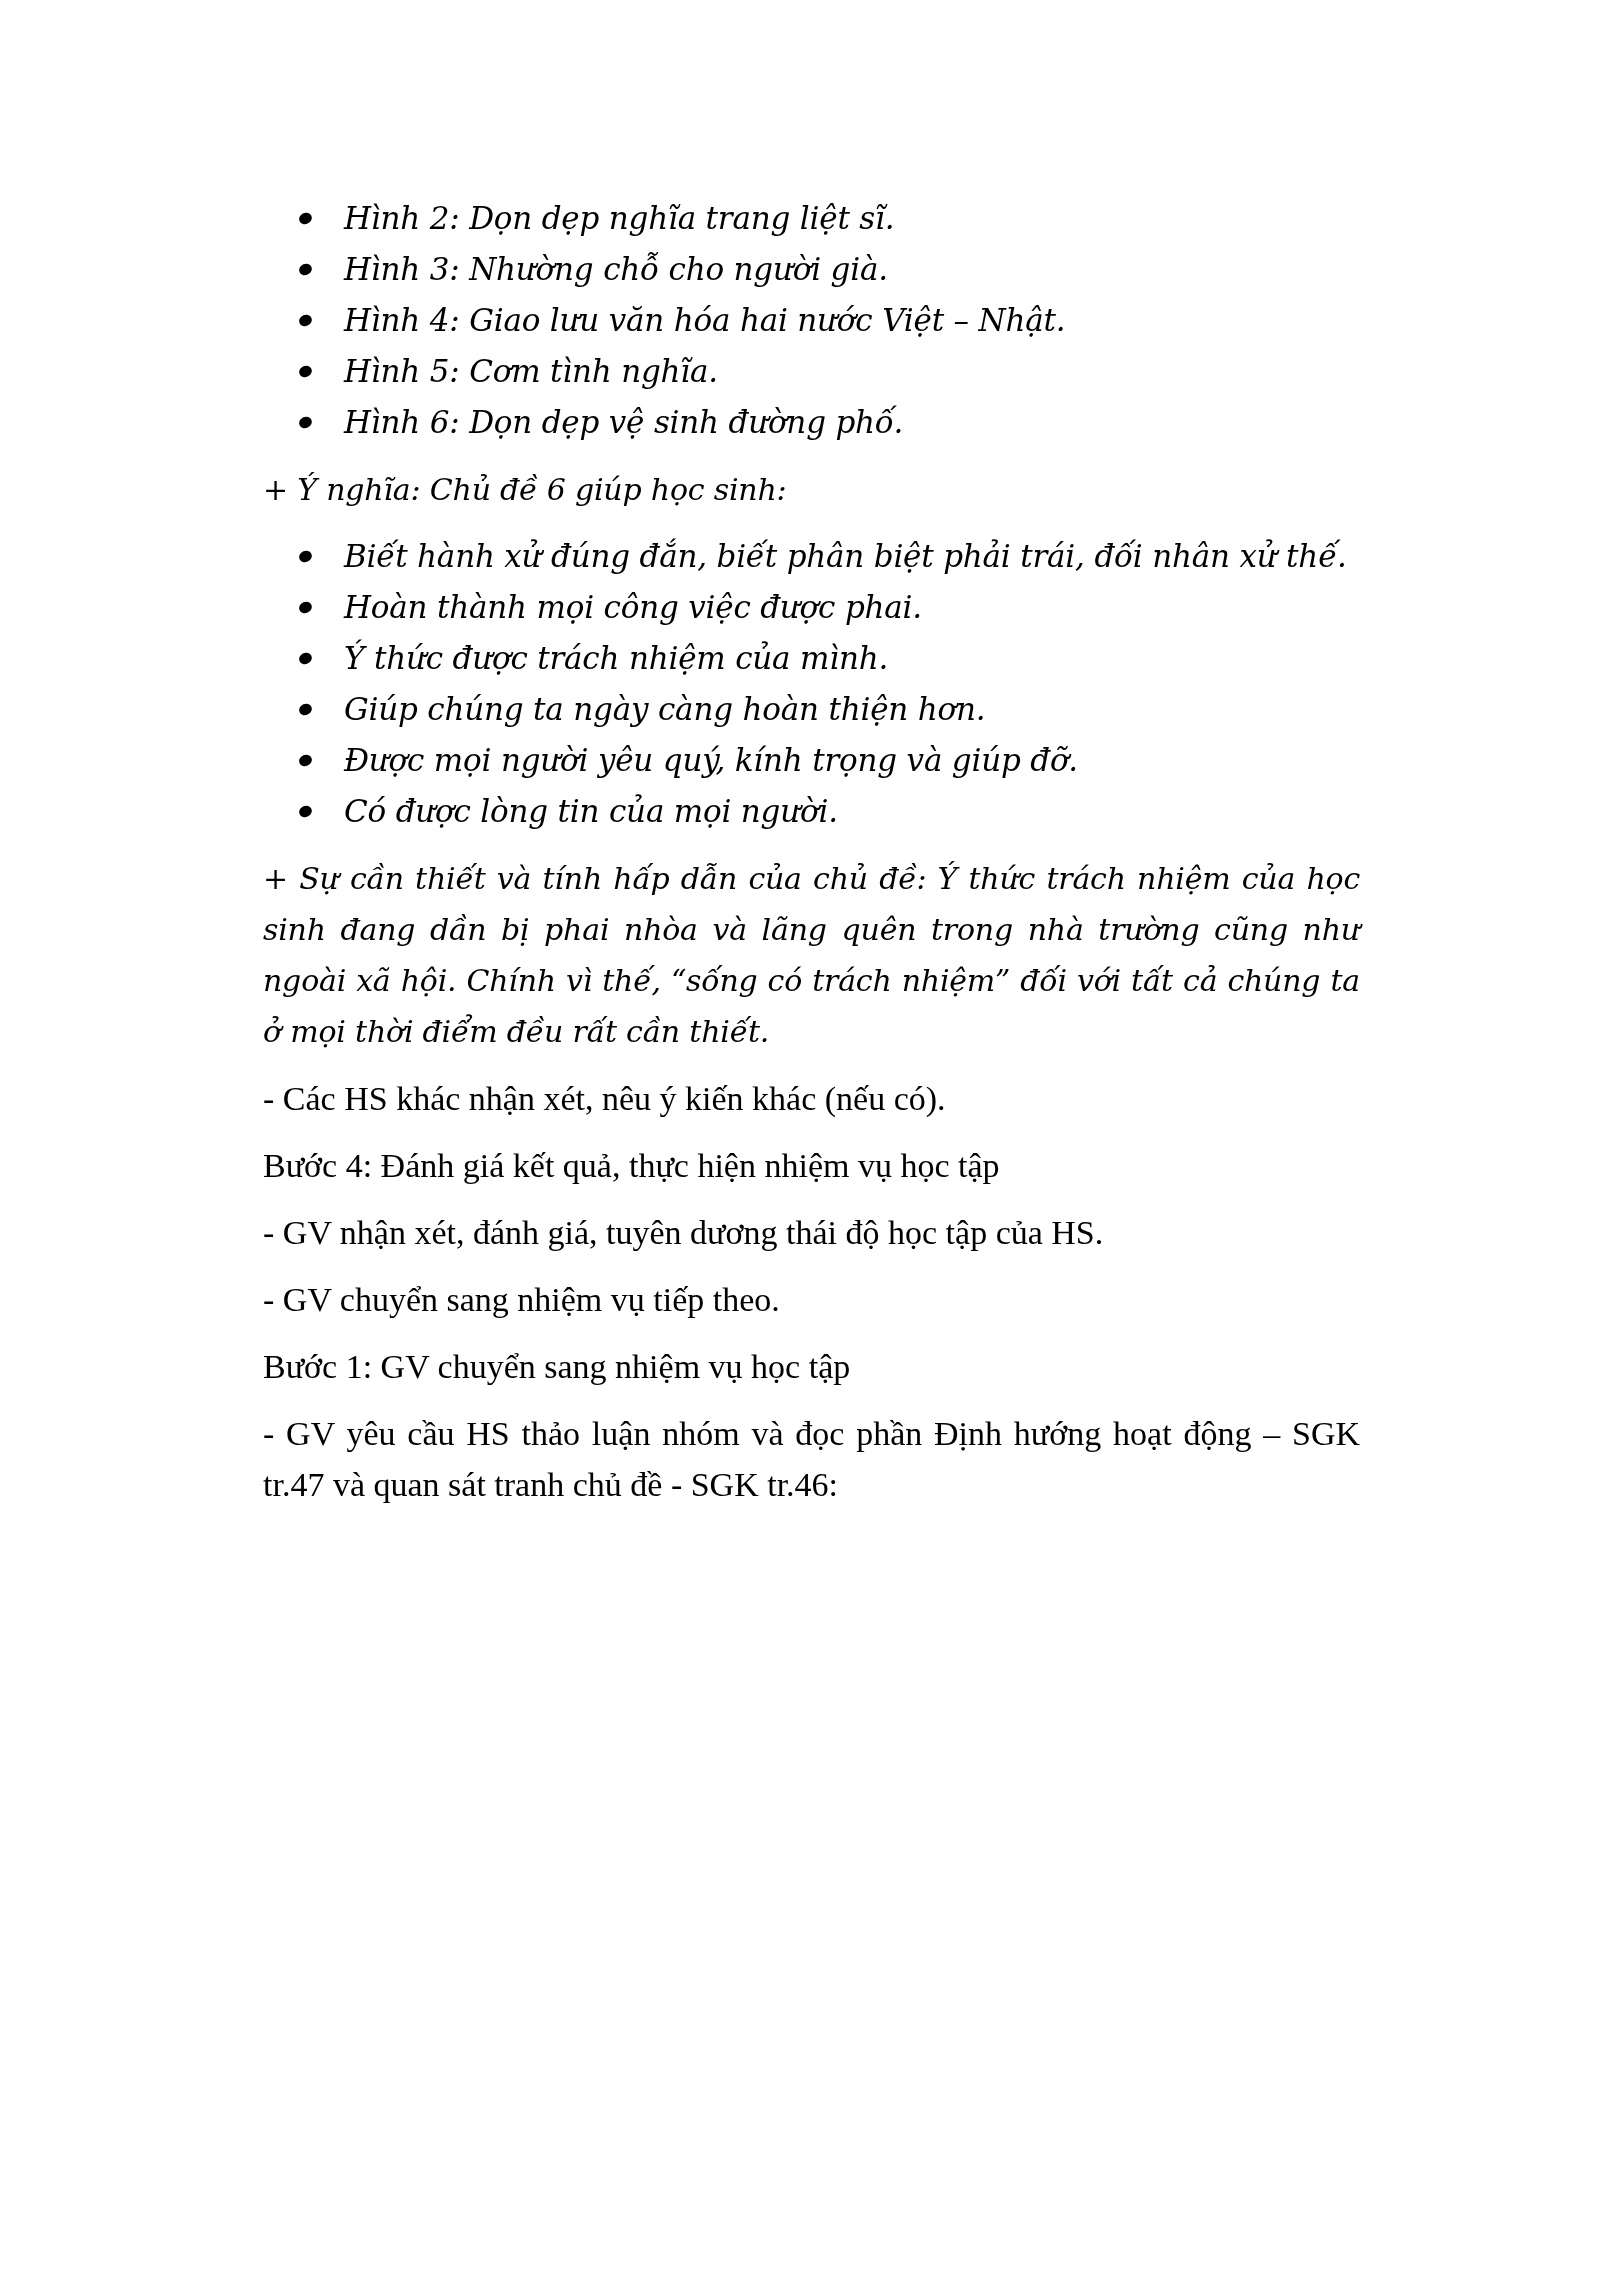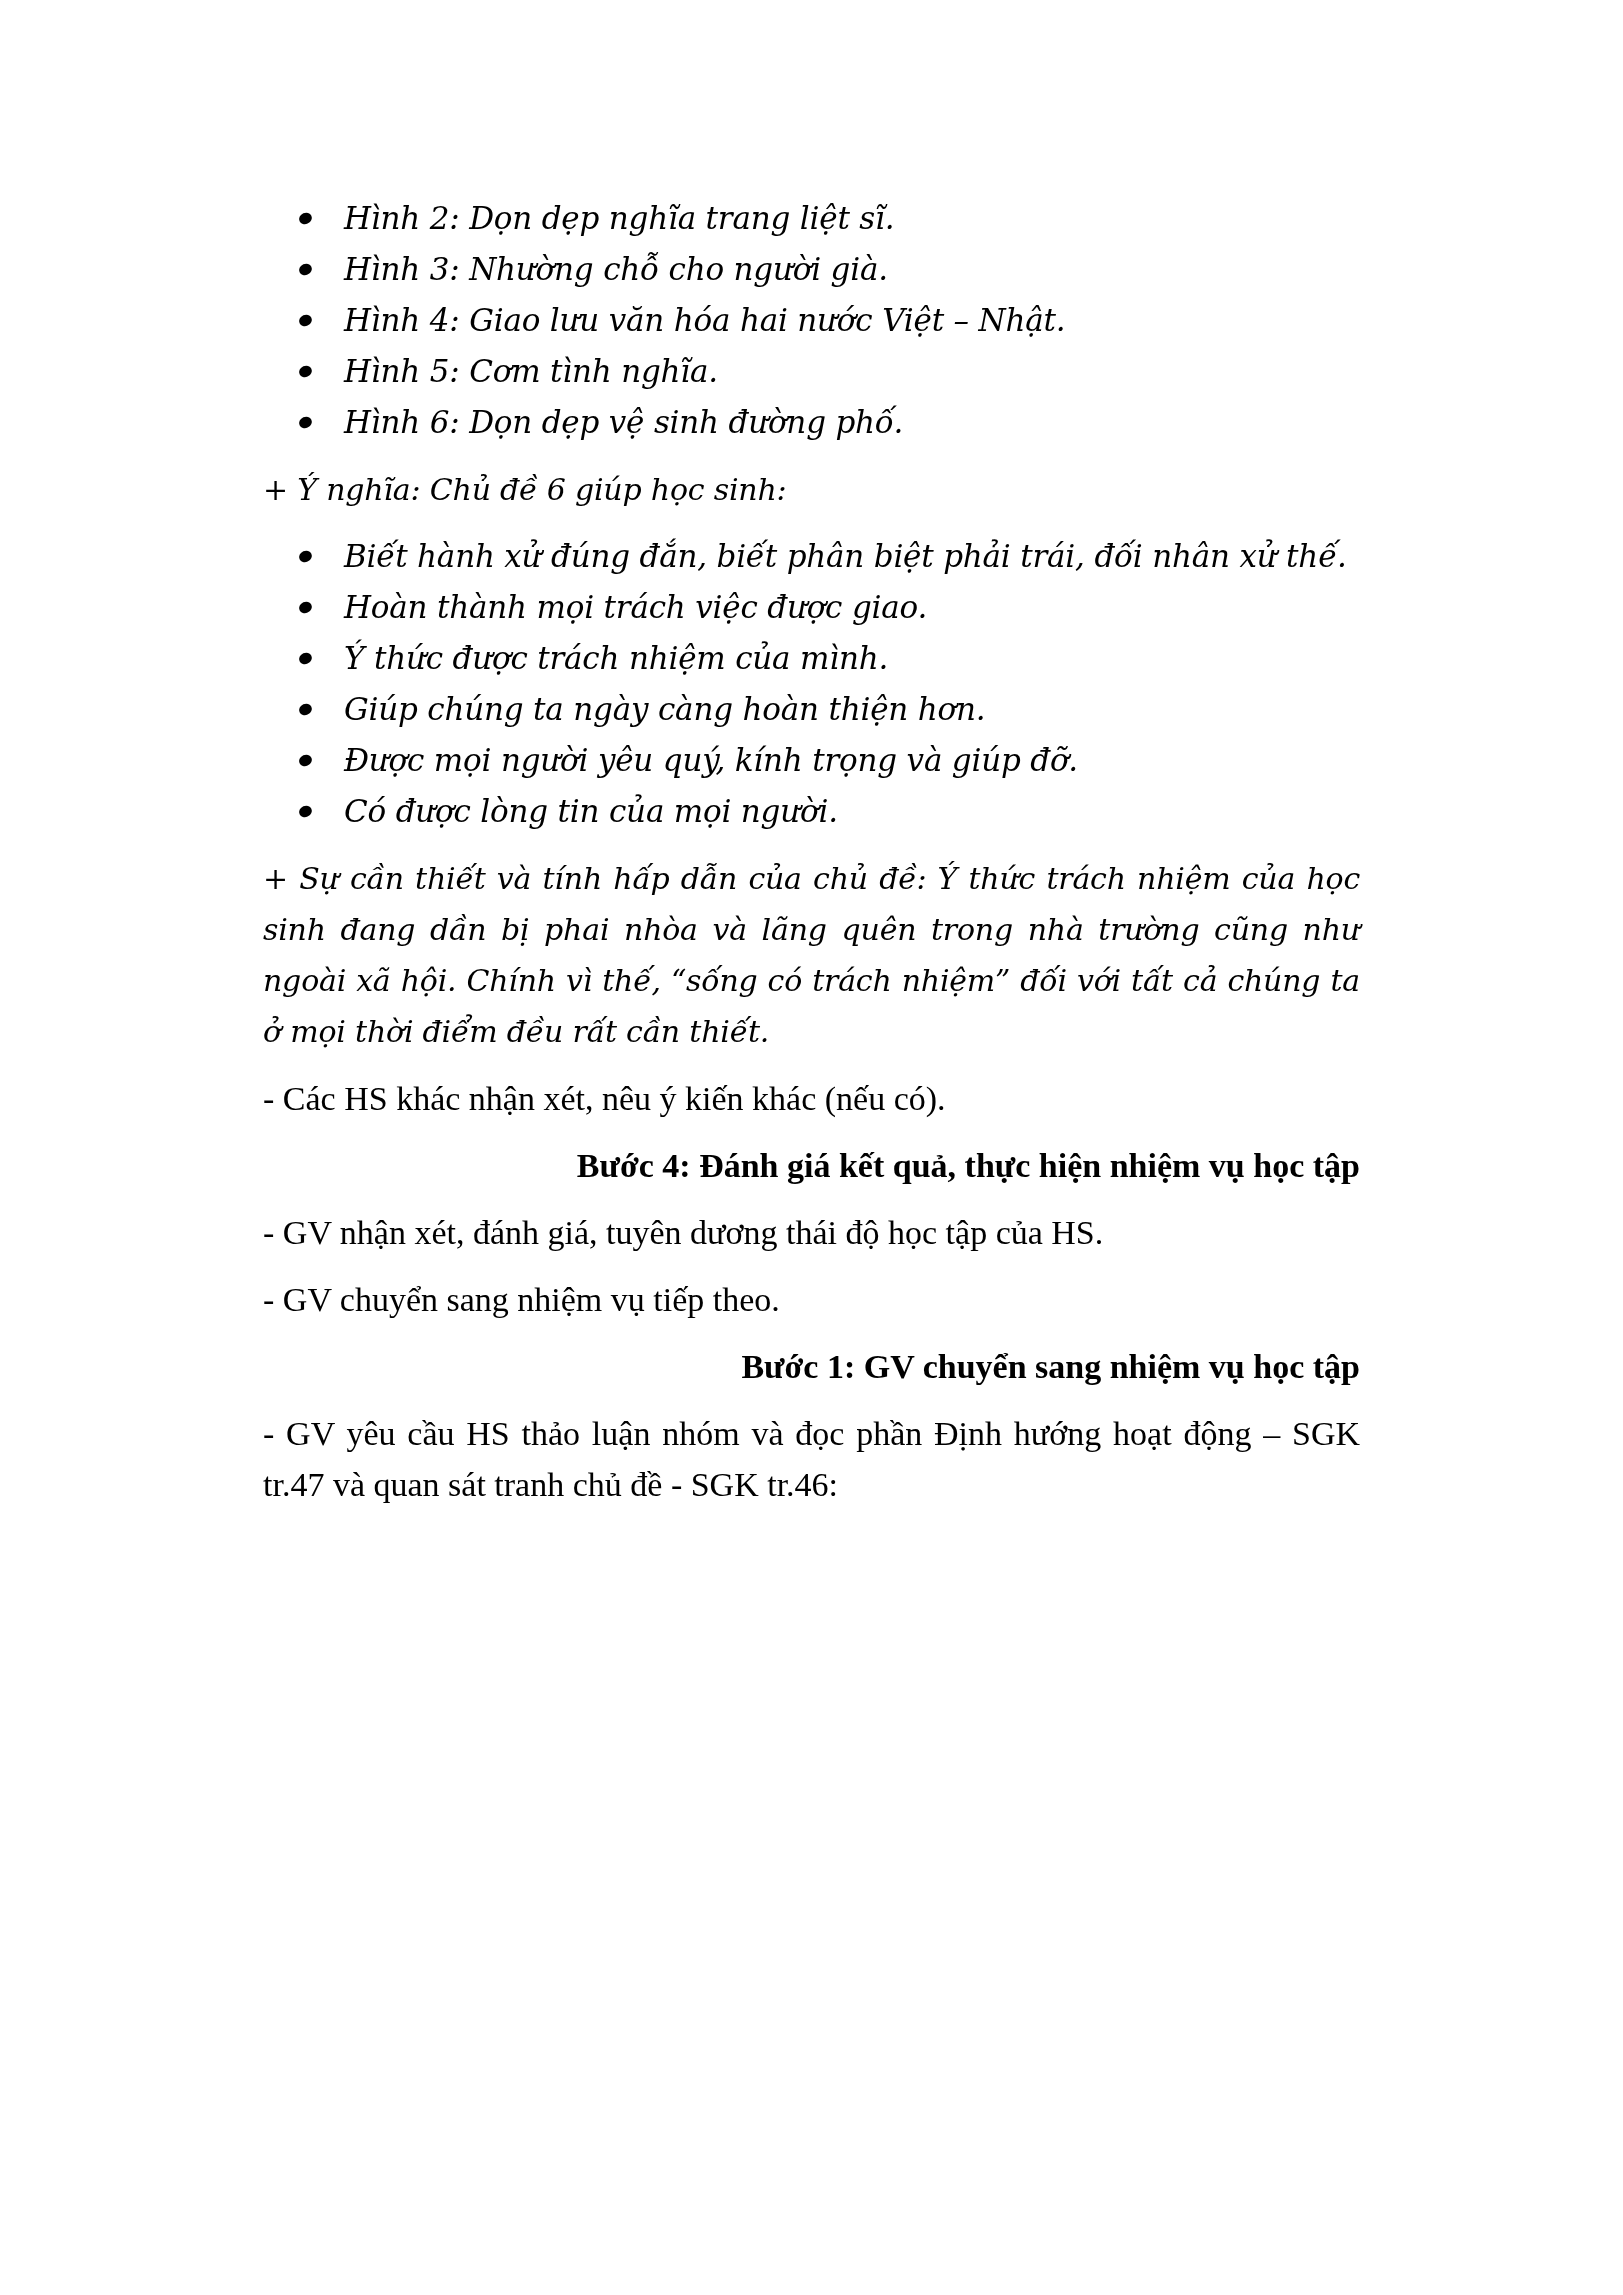--- a/index.html
+++ b/index.html
@@ -10,21 +10,21 @@
     top: 193px;
     width: 1129px;
     font-family: "Liberation Serif", "DejaVu Serif", serif;
     font-size: 34px;
     line-height: 51px;
     color: #000000;
   }
   .line { margin: 16px; padding: 0; }
   .justify { text-align: justify; text-align-last: left; }
   .italic { font-style: italic; }
-  .bold { font-weight: bold; text-align: right; }
+  .bold { font-weight: normal; }
   .bullet-list { list-style: none; margin: 0; padding: 0; }
   .bullet-item {
     position: relative;
     padding-left: 97px;
     font-style: italic;
     font-family: "DejaVu Serif", "Liberation Serif", serif;
     font-size: 31px;
     letter-spacing: -0.2px;
   }
   .bullet-dot {
@@ -74,21 +74,21 @@
 
   <p class="line it-sans">+ Ý nghĩa: Chủ đề 6 giúp học sinh:</p>
 
   <ul class="bullet-list">
     <li class="bullet-item">
       <span class="bullet-dot"></span>
       <span>Biết hành xử đúng đắn, biết phân biệt phải trái, đối nhân xử thế.</span>
     </li>
     <li class="bullet-item">
       <span class="bullet-dot"></span>
-      <span>Hoàn thành mọi trách việc được giao.</span>
+      <span>Hoàn thành mọi công việc được phai.</span>
     </li>
     <li class="bullet-item">
       <span class="bullet-dot"></span>
       <span>Ý thức được trách nhiệm của mình.</span>
     </li>
     <li class="bullet-item">
       <span class="bullet-dot"></span>
       <span>Giúp chúng ta ngày càng hoàn thiện hơn.</span>
     </li>
     <li class="bullet-item">

